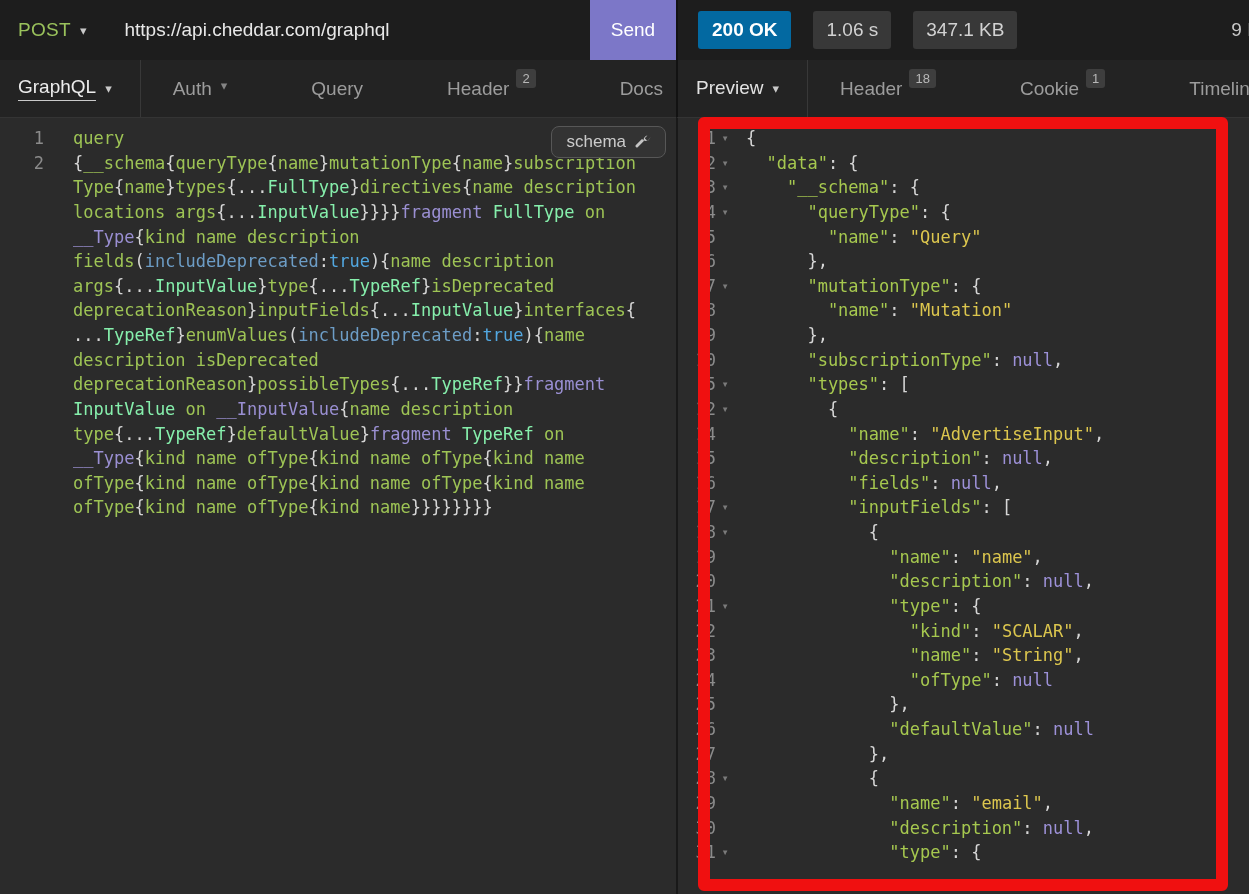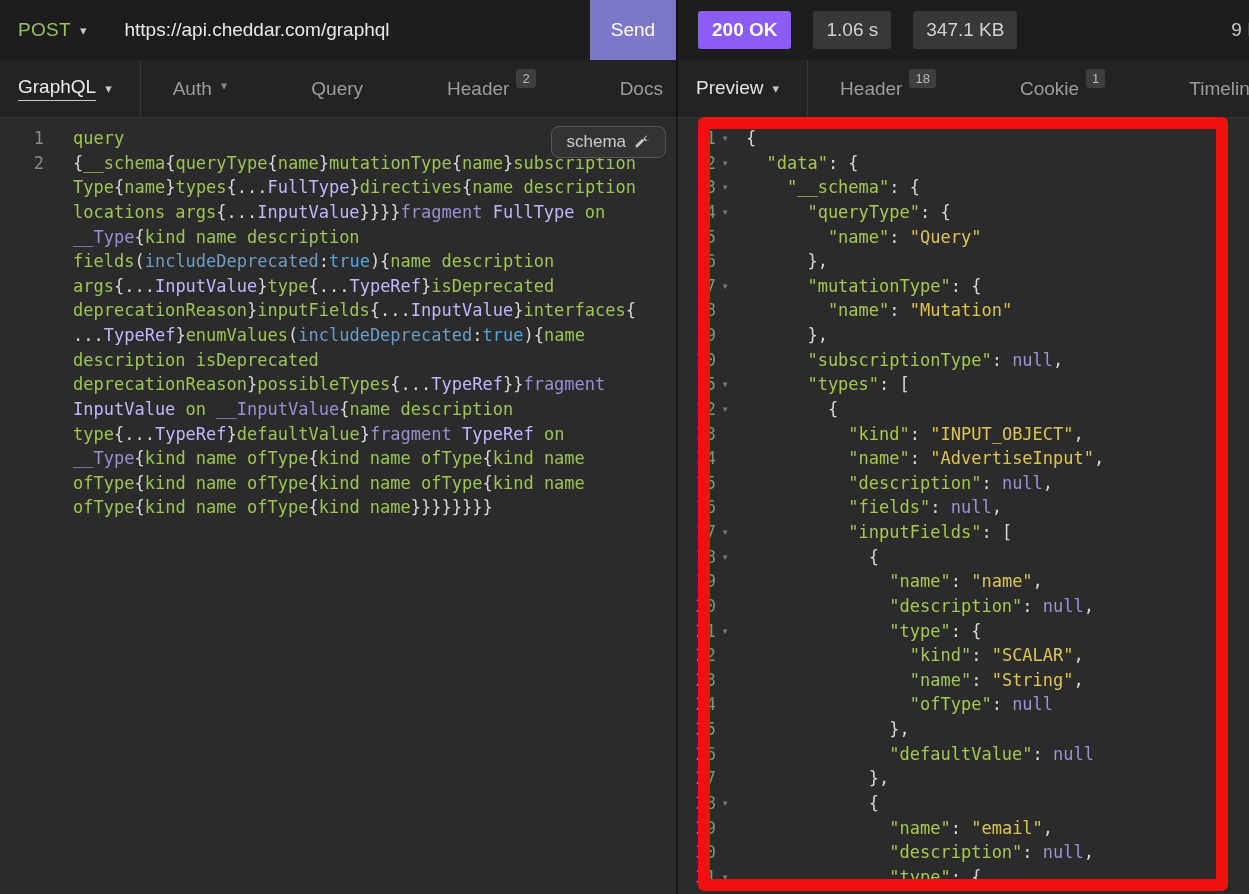--- a/index.html
+++ b/index.html
@@ -20,21 +20,21 @@
   }
   .method { color:#9ac25c; font-size:19px; margin-left:18px; letter-spacing:.3px; }
   .caret { color:#c9c9c9; font-size:13px; margin-left:9px; }
   .caret.dim { color:#848484; }
   .url { color:#e8e8e8; font-size:19px; margin-left:38px; }
   .send-btn {
     margin-left:auto; width:86px; height:60px; background:#7c77c8; color:#ffffff;
     font-size:19px; display:flex; align-items:center; justify-content:center; cursor:pointer;
   }
   .status-badge {
-    margin-left:20px; background:#8b5cf6; color:#fff; font-size:19px; font-weight:600;
+    margin-left:20px; background:#0369a1; color:#fff; font-size:19px; font-weight:600;
     padding:8px 14px; border-radius:3px; white-space:nowrap;
   }
   .meta-badge {
     margin-left:22px; background:#383838; color:#d2d2d2; font-size:19px;
     padding:8px 13px; border-radius:3px; white-space:nowrap;
   }
   .history { margin-left:auto; margin-right:-14px; color:#c8c8c8; font-size:19px; white-space:nowrap; }
   
   .tabbar-row { display:flex; height:58px; }
   .req-tabs {
@@ -66,21 +66,21 @@
     flex:1; background:#2b2b2b; padding-top:8px; position:relative; overflow:hidden;
     border-left:2px solid #191919;
   }
   .crow { display:flex; line-height:24.63px; font-family:"DejaVu Sans Mono", monospace; font-size:17px; }
   .req-editor .ln { width:44px; text-align:right; color:#8b8b8b; flex:none; }
   .req-editor .code { margin-left:29px; white-space:pre; }
   .res-editor .ln { width:38px; text-align:right; color:#8b8b8b; flex:none; }
   .res-editor .fold { width:18px; text-align:center; color:#7a7a7a; font-size:12px; flex:none; cursor:pointer; }
   .res-editor .code { margin-left:12px; white-space:pre; }
   .tok-g { color:#9ec455; }   
-  .tok-o { color:#c4b5fd; }   
+  .tok-o { color:#86efac; }   
   .tok-k { color:#9a8fd2; }   
   .tok-b { color:#6d9dc6; }   
   .tok-c { color:#52a7e0; }   
   .tok-w { color:#d6d6d6; }   
   .tok-j { color:#a6c84f; }   
   .tok-s { color:#dcc64e; }   
   .tok-u { color:#9d91d8; }   
   .schema-btn {
     position:absolute; top:8px; right:10px; background:#333333;
     border:1px solid #575757; border-radius:8px; padding:5px 14px;
@@ -287,25 +287,20 @@
           <span class="ln">5</span>
           <span class="fold">▾</span>
           <span class="code"><span class="tok-j">      "types"</span><span class="tok-w">: [</span></span>
         </div>
         <div class="crow">
           <span class="ln">12</span>
           <span class="fold">▾</span>
           <span class="code"><span class="tok-w">        {</span></span>
         </div>
         <div class="crow">
-          <span class="ln">13</span>
-          <span class="fold"></span>
-          <span class="code"><span class="tok-j">          "kind"</span><span class="tok-w">: </span><span class="tok-s">"INPUT_OBJECT"</span><span class="tok-w">,</span></span>
-        </div>
-        <div class="crow">
           <span class="ln">14</span>
           <span class="fold"></span>
           <span class="code"><span class="tok-j">          "name"</span><span class="tok-w">: </span><span class="tok-s">"AdvertiseInput"</span><span class="tok-w">,</span></span>
         </div>
         <div class="crow">
           <span class="ln">15</span>
           <span class="fold"></span>
           <span class="code"><span class="tok-j">          "description"</span><span class="tok-w">: </span><span class="tok-u">null</span><span class="tok-w">,</span></span>
         </div>
         <div class="crow">

